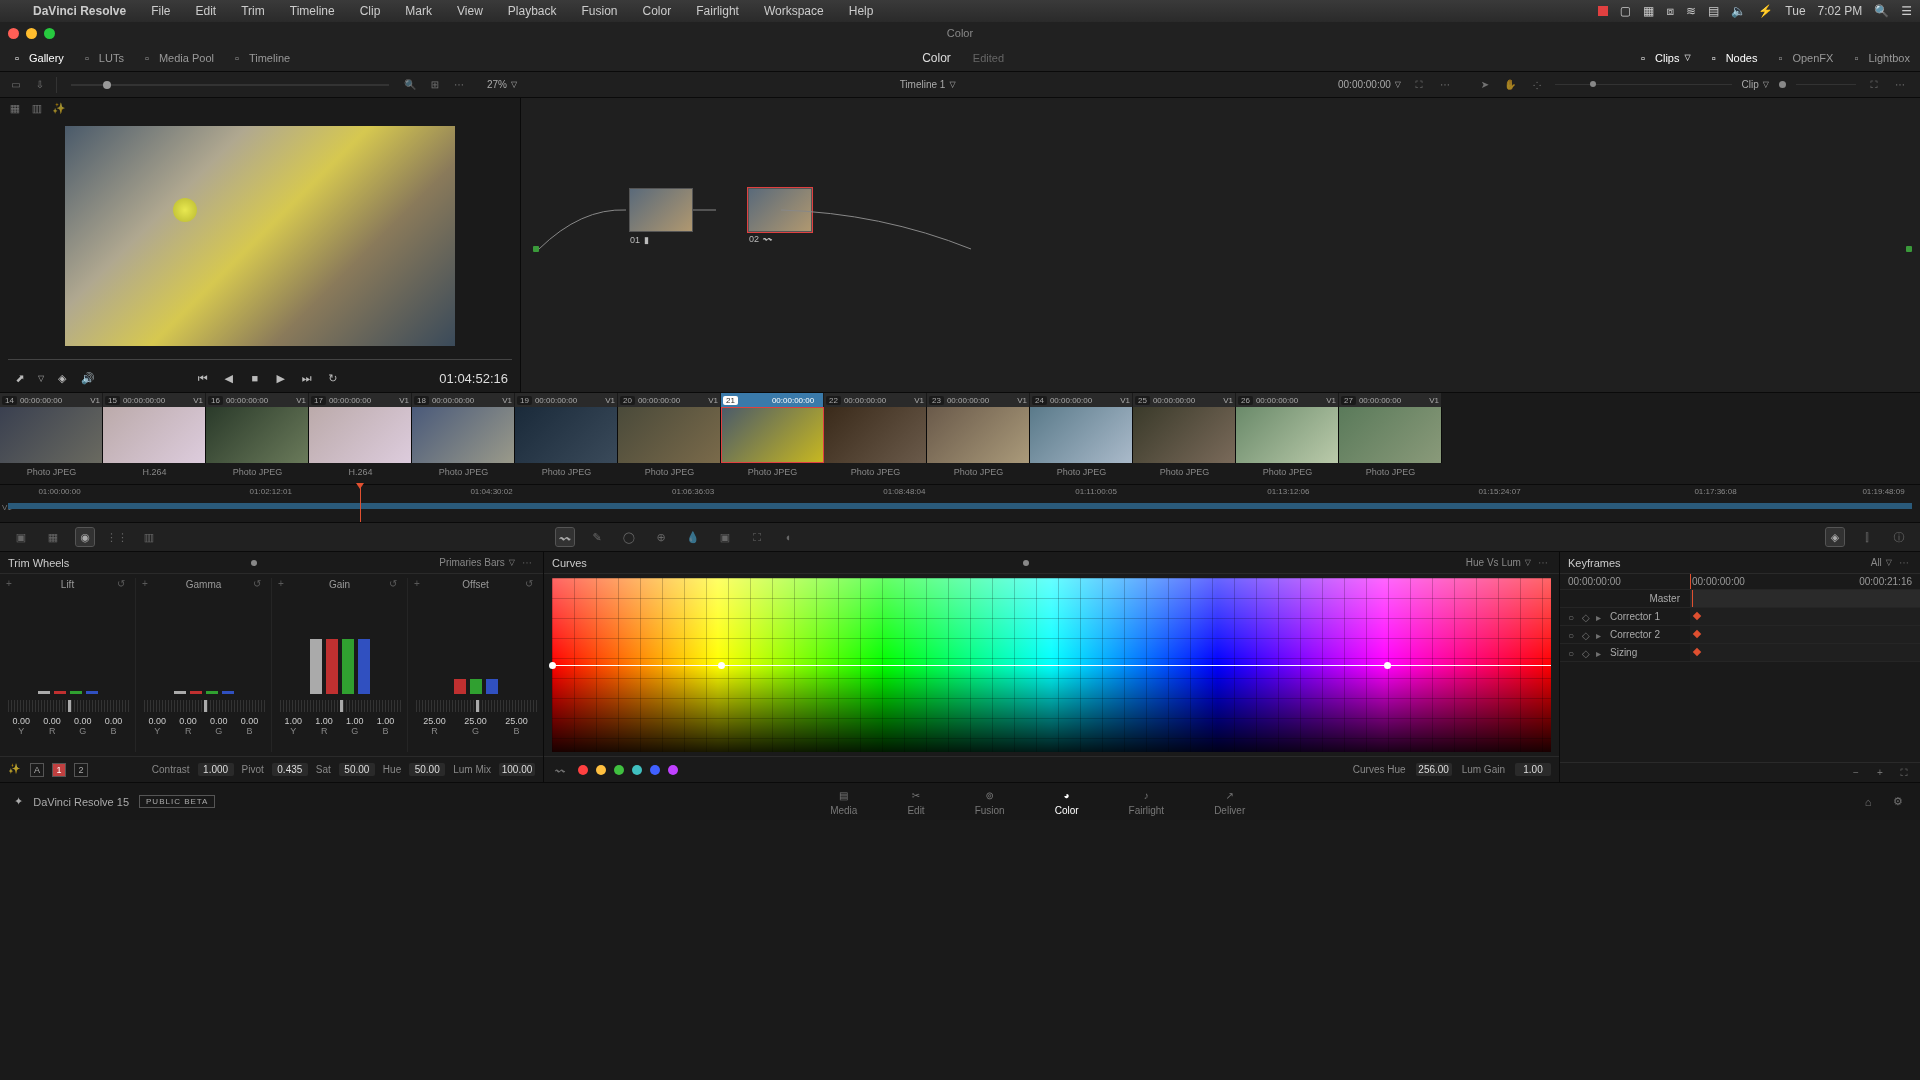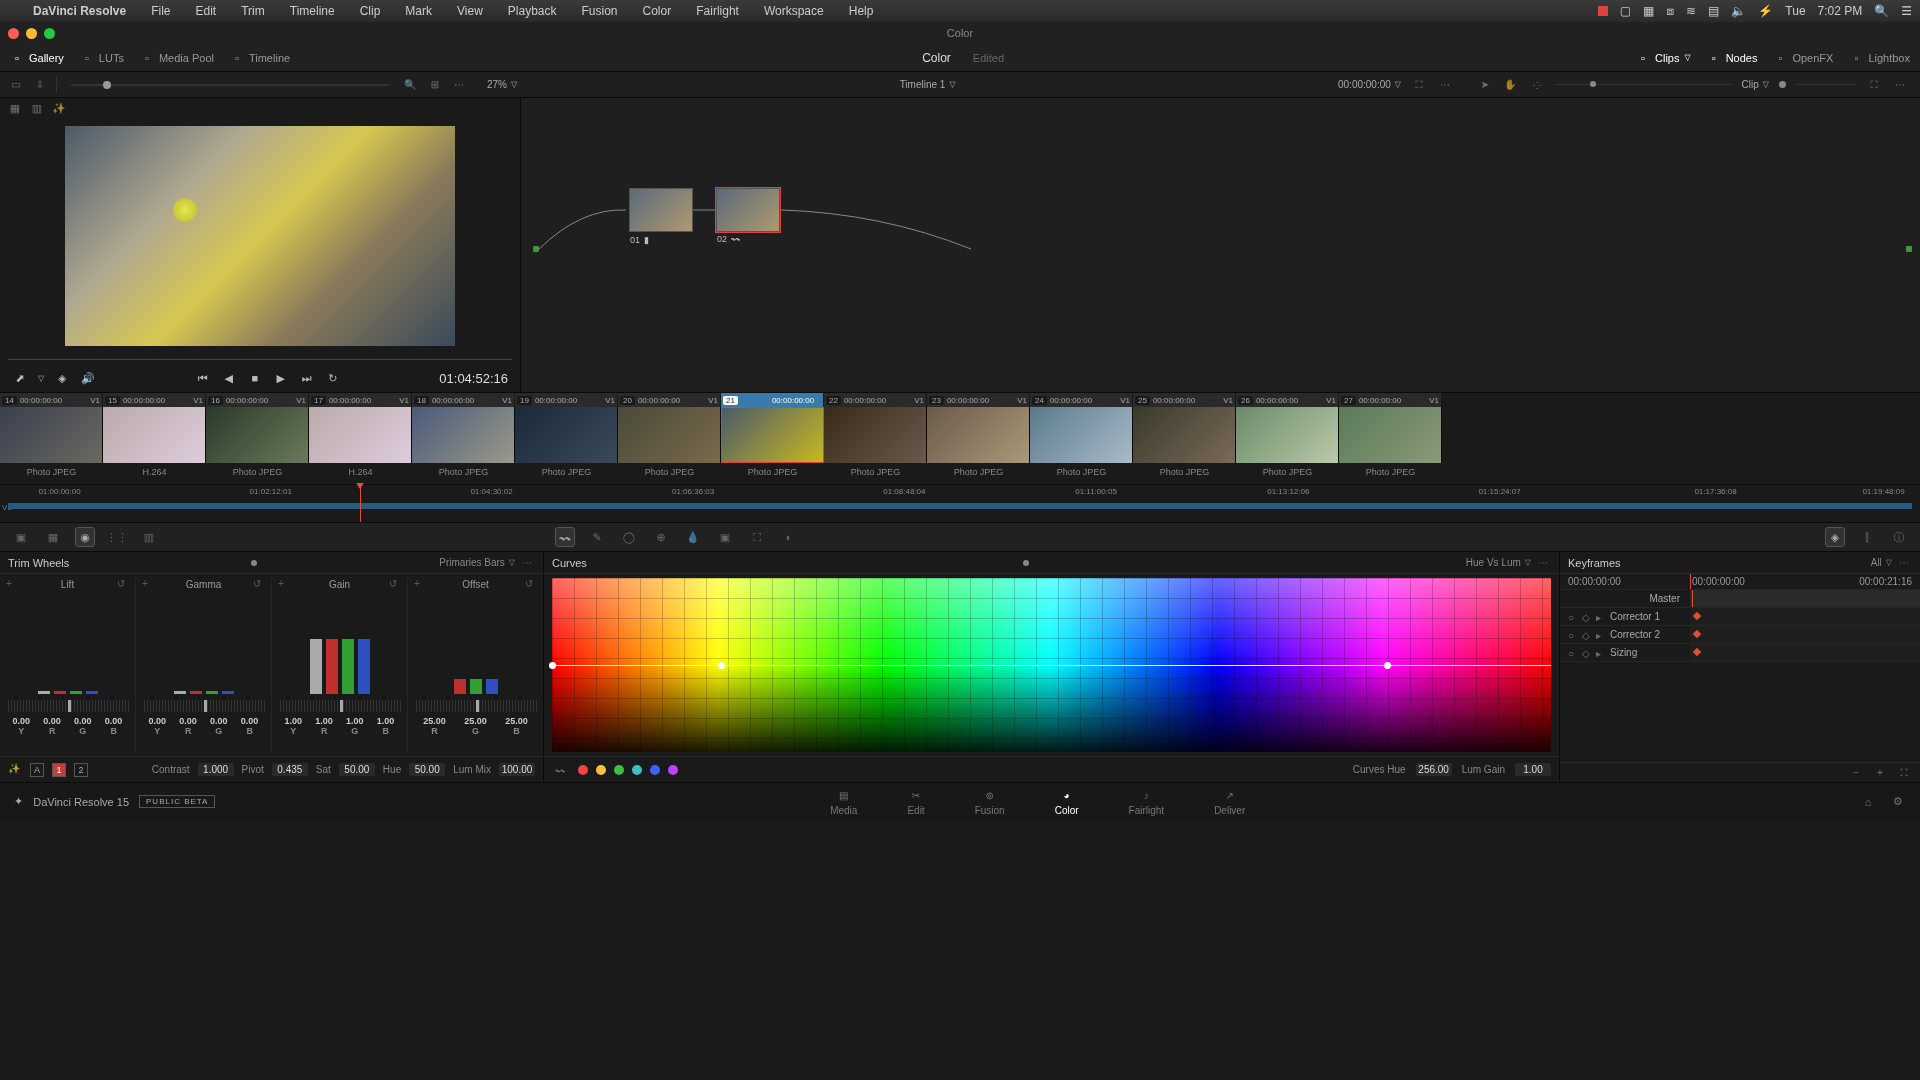--- a/index.html
+++ b/index.html
@@ -51,21 +51,21 @@
 .viewer-img { width: 390px; height: 220px; background: linear-gradient(135deg, #4a5a6a 0%, #b0a890 30%, #d6c850 50%, #8a7a5a 70%, #3a4a5a 100%); position: relative; }
 .viewer-img::before { content: ""; position: absolute; top: 72px; left: 108px; width: 24px; height: 24px; background: radial-gradient(circle, #e8e850, #b8b830); border-radius: 50%; }
 .scrub-bar { height: 10px; padding: 0 8px; display: flex; align-items: center; }
 .scrub-line { flex: 1; height: 1px; background: #444; }
 .transport { height: 28px; display: flex; align-items: center; justify-content: space-between; padding: 0 12px; }
 .transport-left, .transport-center, .transport-right { display: flex; align-items: center; gap: 10px; }
 .play-ctrl { width: 16px; height: 16px; color: #bbb; cursor: pointer; display: flex; align-items: center; justify-content: center; }
 .timecode { color: #ddd; font-size: 13px; }
 .main-right { flex: 1; background: #1f1f1f; border-left: 1px solid #0a0a0a; position: relative; }
 .node { position: absolute; width: 64px; height: 44px; background: linear-gradient(135deg, #5a6a7a, #b09870); border: 1px solid #555; }
-.node.selected { outline: 1px solid #e04040; }
+.node.selected { outline: 1px solid #e04040; margin-left: 32px; }
 .node-label { position: absolute; bottom: -14px; left: 0; font-size: 9px; color: #bbb; width: 60px; display: flex; gap: 4px; align-items: center; }
 .node-conn { position: absolute; width: 6px; height: 6px; background: #3a9a3a; border-radius: 1px; }
 
 
 .clips-strip { height: 92px; background: #1a1a1a; display: flex; overflow: hidden; border-top: 1px solid #0a0a0a; }
 .clip-item { width: 103px; flex-shrink: 0; display: flex; flex-direction: column; }
 .clip-header { height: 14px; background: #2a2a2a; display: flex; align-items: center; font-size: 8px; color: #aaa; padding: 0 2px; gap: 3px; border-right: 1px solid #1a1a1a; }
 .clip-header.active { background: #3a7aaa; color: #fff; gap: 34px; }
 .clip-header.active .clip-num { background: #fff; color: #2a2a2a; }
 .clip-num { background: #1a1a1a; padding: 0 3px; border-radius: 2px; }
@@ -107,21 +107,21 @@
 .wheel-title-row .sm-icon { width: 12px; height: 12px; opacity: 0.5; cursor: pointer; }
 .bars-graph { width: 100%; height: 100px; display: flex; align-items: flex-end; justify-content: center; gap: 4px; padding: 0 4px; }
 .bar { width: 12px; background: #666; position: relative; }
 .bar-y { background: #aaa; }
 .bar-r { background: #c03030; }
 .bar-g { background: #30a030; }
 .bar-b { background: #3050c0; }
 .bars-slider { width: 100%; height: 12px; margin-top: 6px; background-image: repeating-linear-gradient(90deg, transparent, transparent 2px, #333 2px, #333 3px); position: relative; }
 .bars-slider::after { content: ""; position: absolute; left: 50%; top: 0; width: 3px; height: 12px; background: #aaa; }
 .wheel-values { width: 100%; display: flex; justify-content: space-around; margin-top: 4px; }
-.wv { display: flex; flex-direction: column; align-items: center; width: 28px; font-weight: bold; }
+.wv { display: flex; flex-direction: column; align-items: center; width: 28px; }
 .wv-num { font-size: 9px; color: #ccc; }
 .wv-lbl { font-size: 9px; color: #888; }
 
 .wheels-footer { height: 26px; display: flex; align-items: center; gap: 8px; padding: 0 8px; font-size: 10px; border-top: 1px solid #2a2a2a; }
 .wf-lbl { color: #888; }
 .wf-val { color: #ddd; background: #2a2a2a; padding: 1px 2px; border-radius: 2px; min-width: 36px; text-align: center; }
 .magic-icon { width: 14px; height: 14px; opacity: 0.7; }
 .small-box { width: 14px; height: 14px; border: 1px solid #555; display: flex; align-items: center; justify-content: center; font-size: 9px; }
 
 

